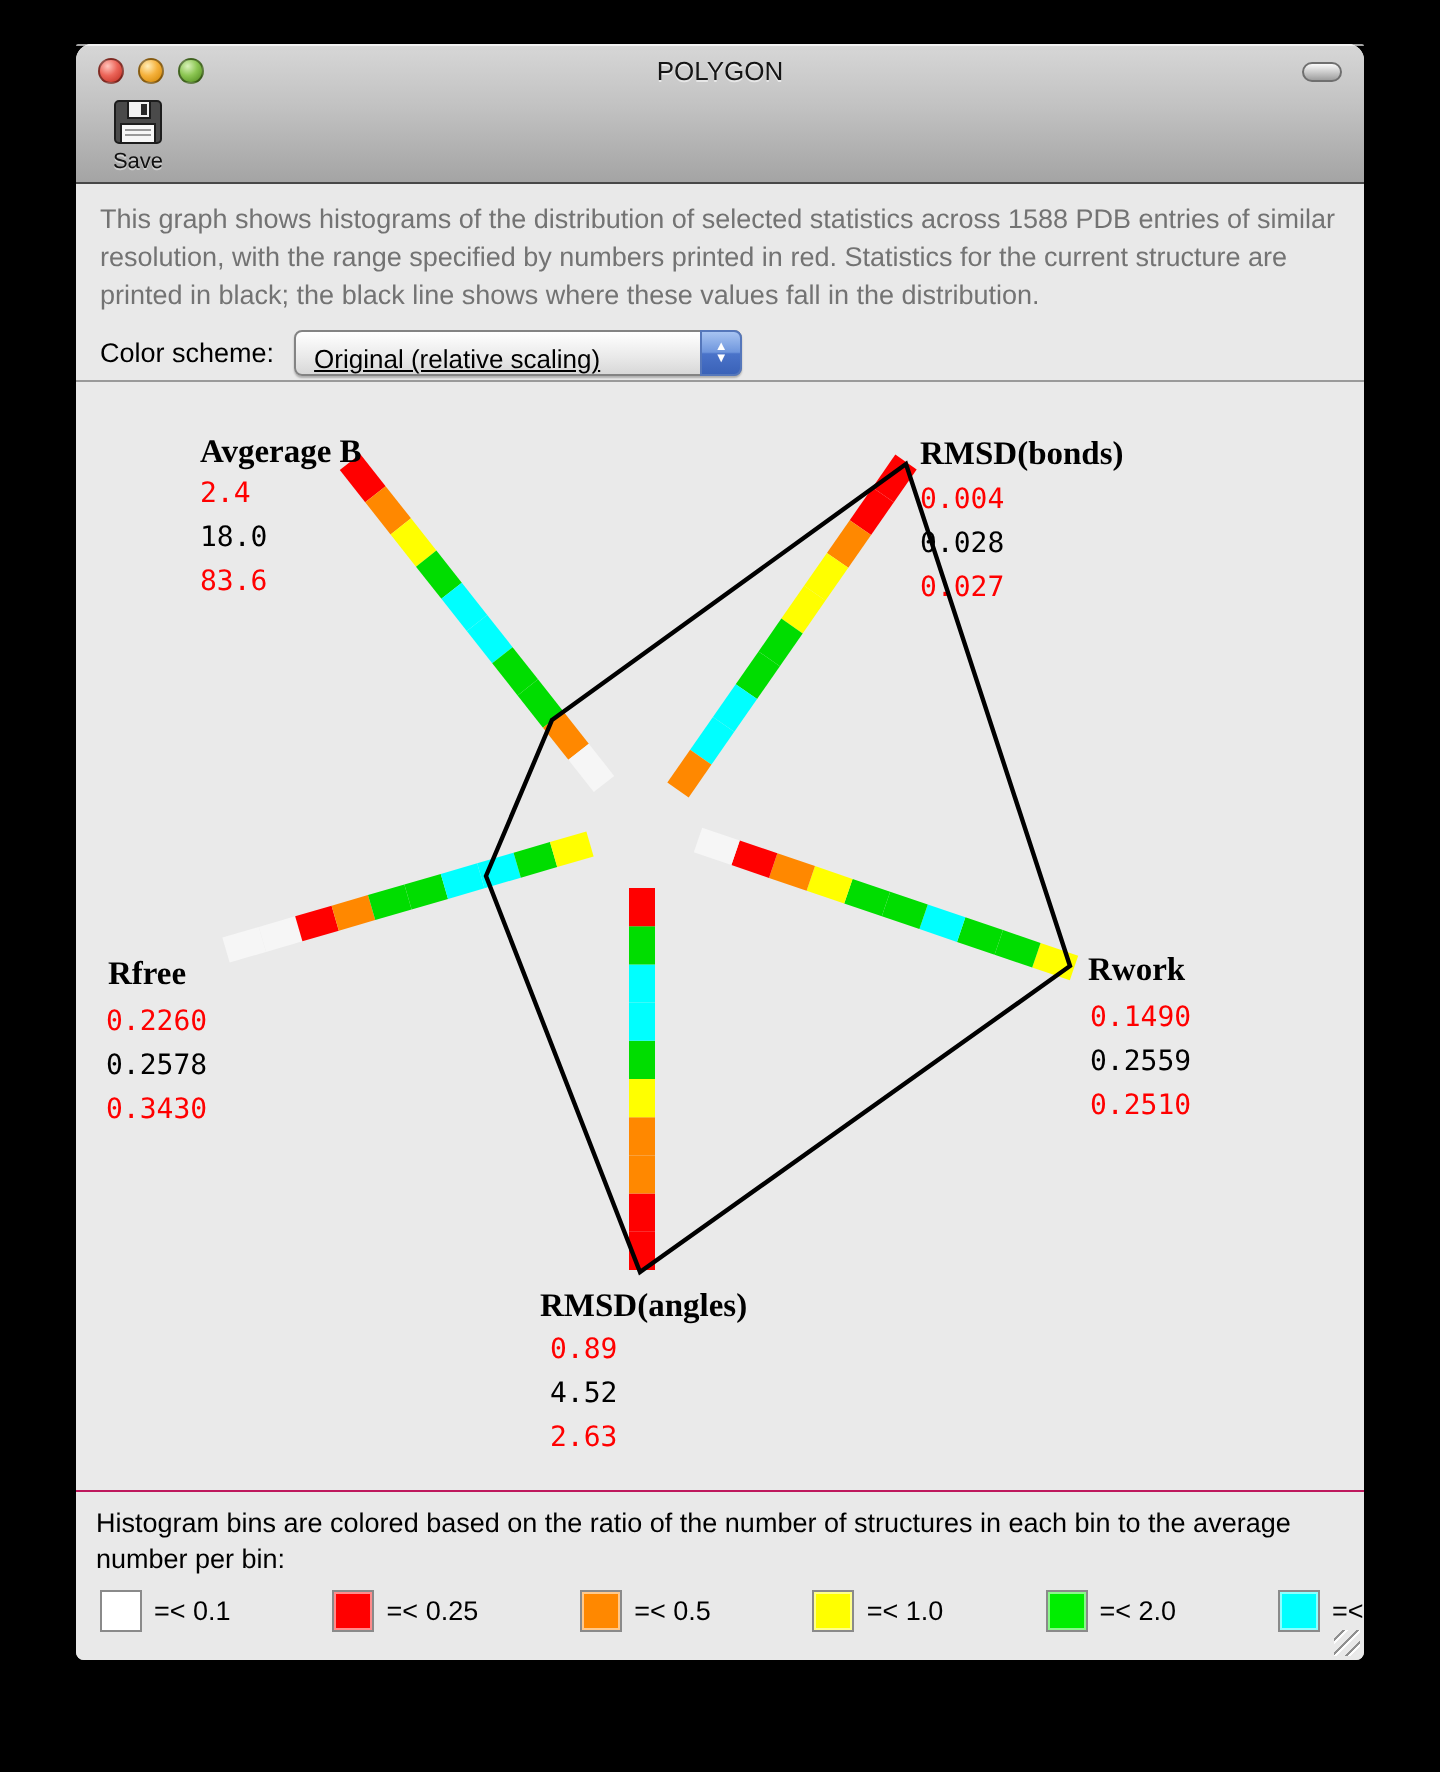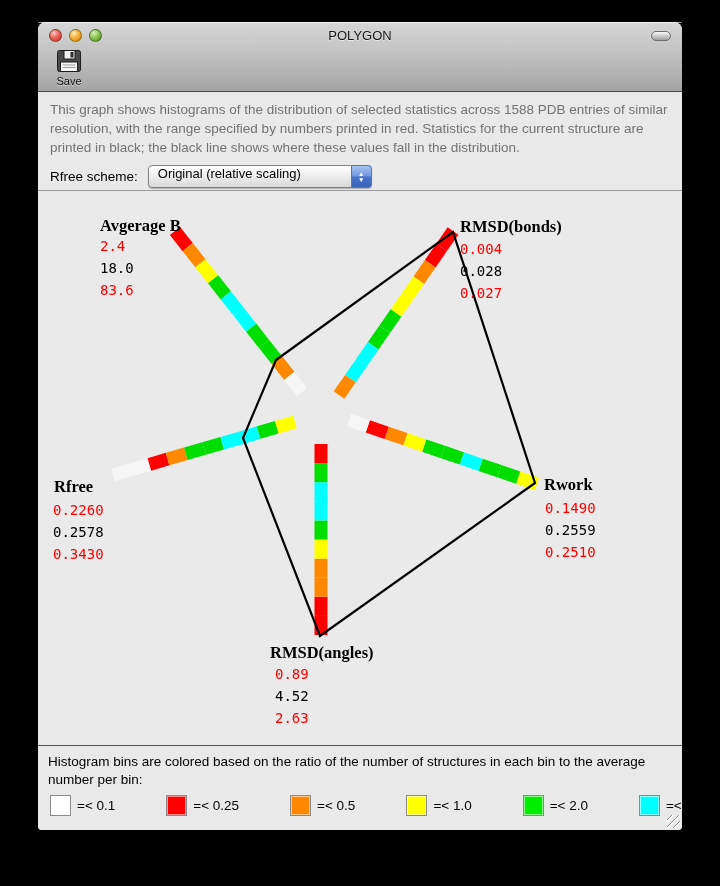--- a/index.html
+++ b/index.html
@@ -44,21 +44,21 @@
   
   .desc-panel{position:absolute;left:0;top:70px;width:100%;height:98px;box-sizing:border-box;
     padding:8px 12px 0 12px;background:#e9e9e9;}
   .desc-text{font-size:13.5px;line-height:19px;color:#737373;}
   .scheme-row{display:flex;align-items:center;margin-top:8px;}
   .scheme-label{font-size:13.5px;color:#000;margin-right:10px;}
   .popup{
     position:relative;width:224px;height:23px;border:1px solid #838383;border-radius:4px;
     background:linear-gradient(#ffffff,#e9e9e9 60%,#d8d8d8);
     box-shadow:0 1px 1px rgba(0,0,0,.25);box-sizing:border-box;
-    display:flex;align-items:flex-start;padding-left:9px;font-size:13px;color:#000;
+    display:flex;align-items:flex-end;padding-left:9px;font-size:13px;color:#000;text-decoration:underline;
   }
   .popup .stepper{
     position:absolute;right:-1px;top:-1px;width:21px;height:23px;border-radius:0 4px 4px 0;
     background:linear-gradient(#a7c4f2 0%,#6f96dd 48%,#4a73c9 52%,#3a62b8 100%);
     border:1px solid #5577bb;box-sizing:border-box;
     display:flex;flex-direction:column;align-items:center;justify-content:center;
     color:#fff;font-size:6.5px;line-height:6px;
   }
   
   .plot-panel{
@@ -107,21 +107,21 @@
         <line x1="6.5" y1="16" x2="19.5" y2="16" stroke="#9a9a9a"></line>
         <line x1="6.5" y1="18.5" x2="19.5" y2="18.5" stroke="#9a9a9a"></line>
       </svg>
       <span class="save-label">Save</span>
     </div>
   </div>
 
   <div class="desc-panel">
     <div class="desc-text">This graph shows histograms of the distribution of selected statistics across 1588 PDB entries of similar resolution, with the range specified by numbers printed in red.  Statistics for the current structure are printed in black; the black line shows where these values fall in the distribution.</div>
     <div class="scheme-row">
-      <span class="scheme-label">Rfree scheme:</span>
+      <span class="scheme-label">Color scheme:</span>
       <div class="popup">
         <span>Original (relative scaling)</span>
         <span class="stepper">
             <span>▲</span>
             <span>▼</span>
           </span>
       </div>
     </div>
   </div>
 

